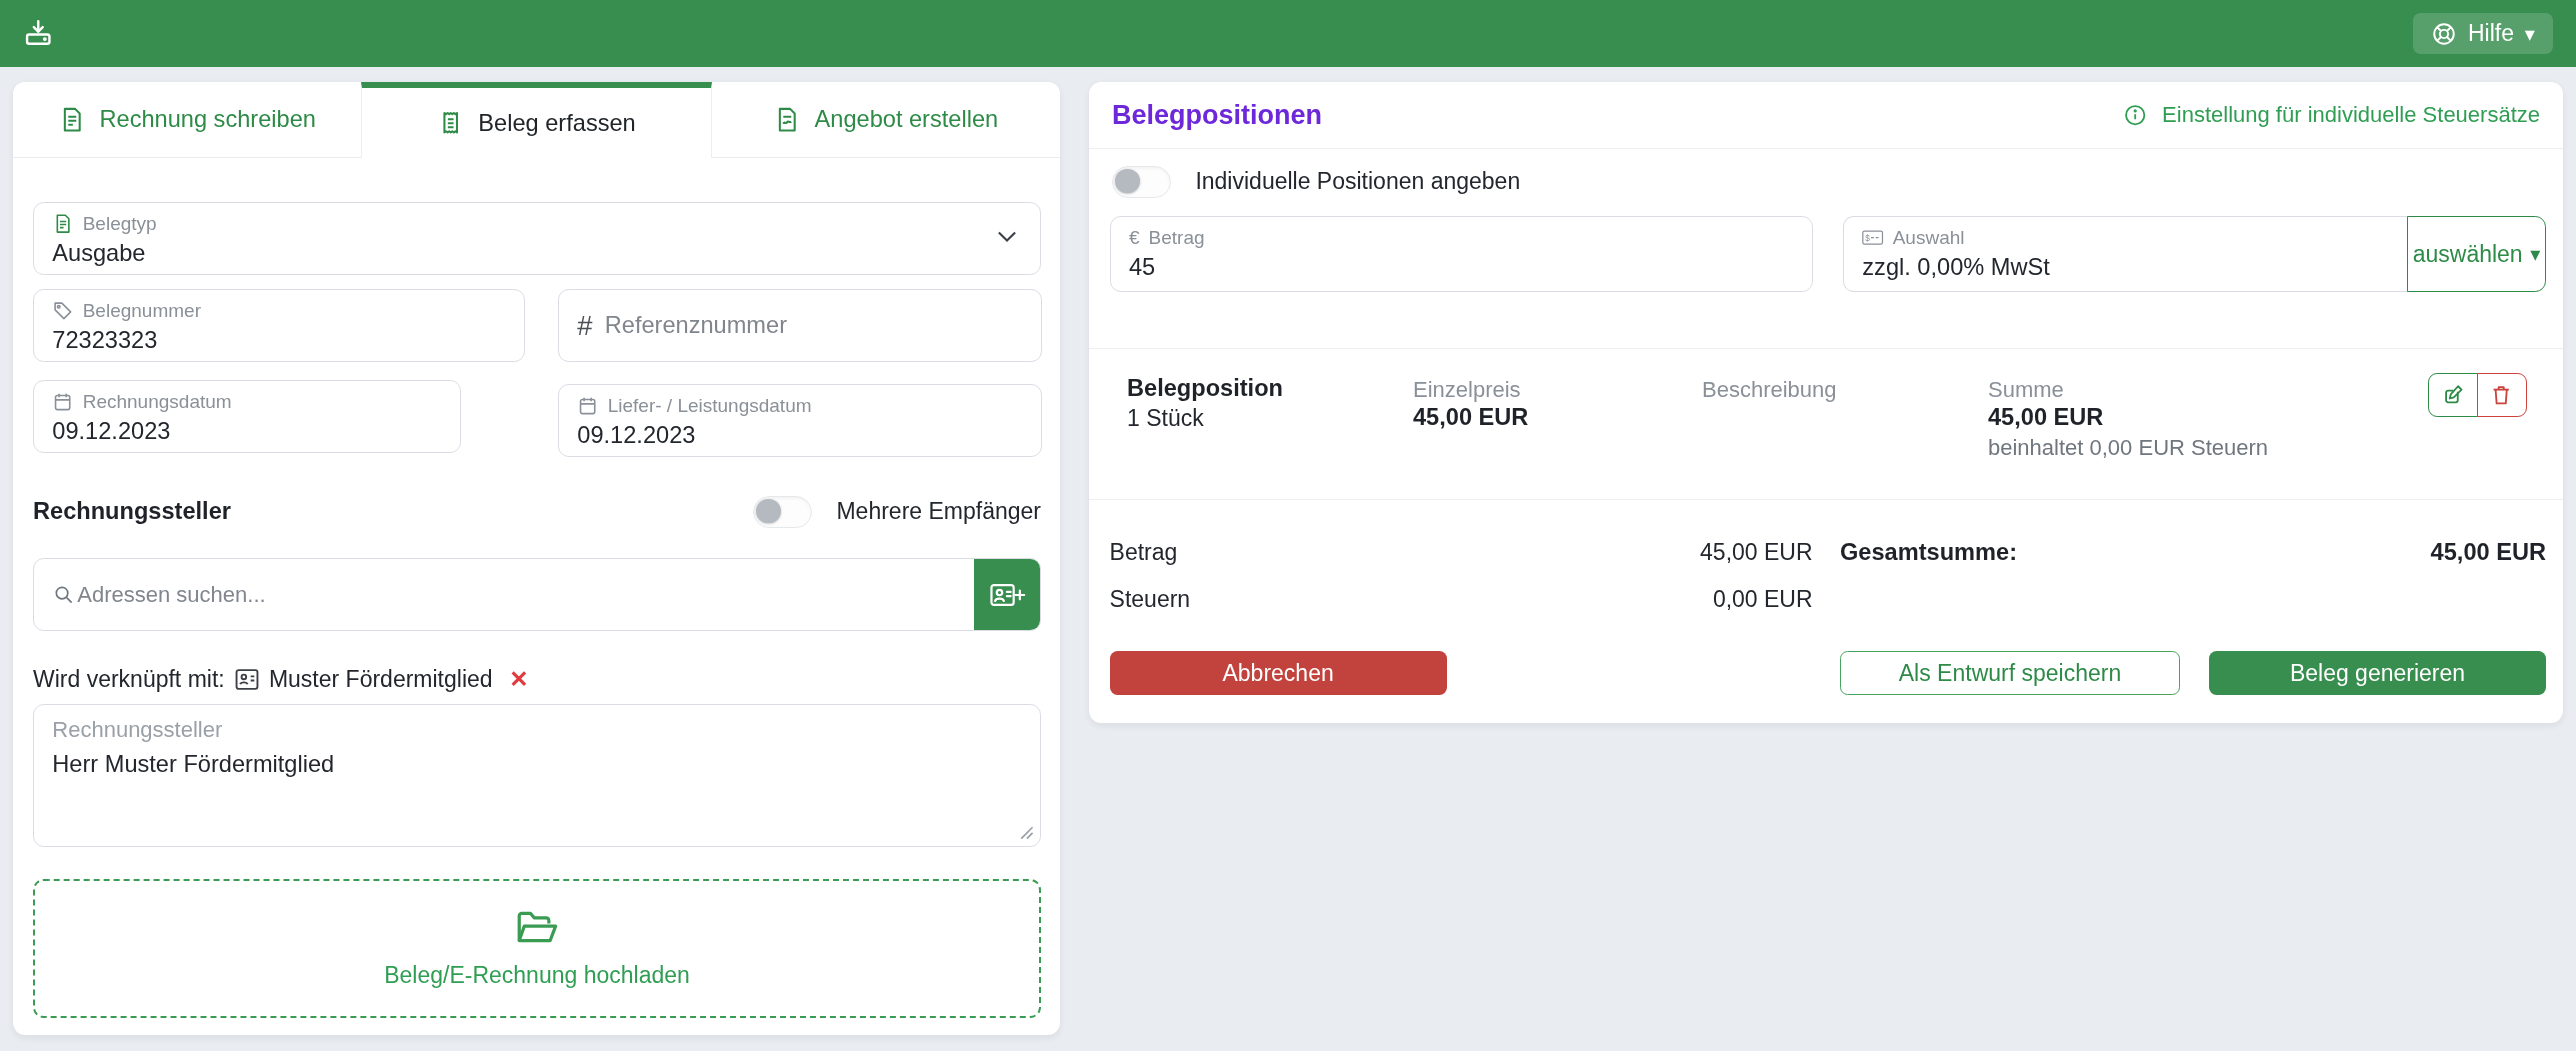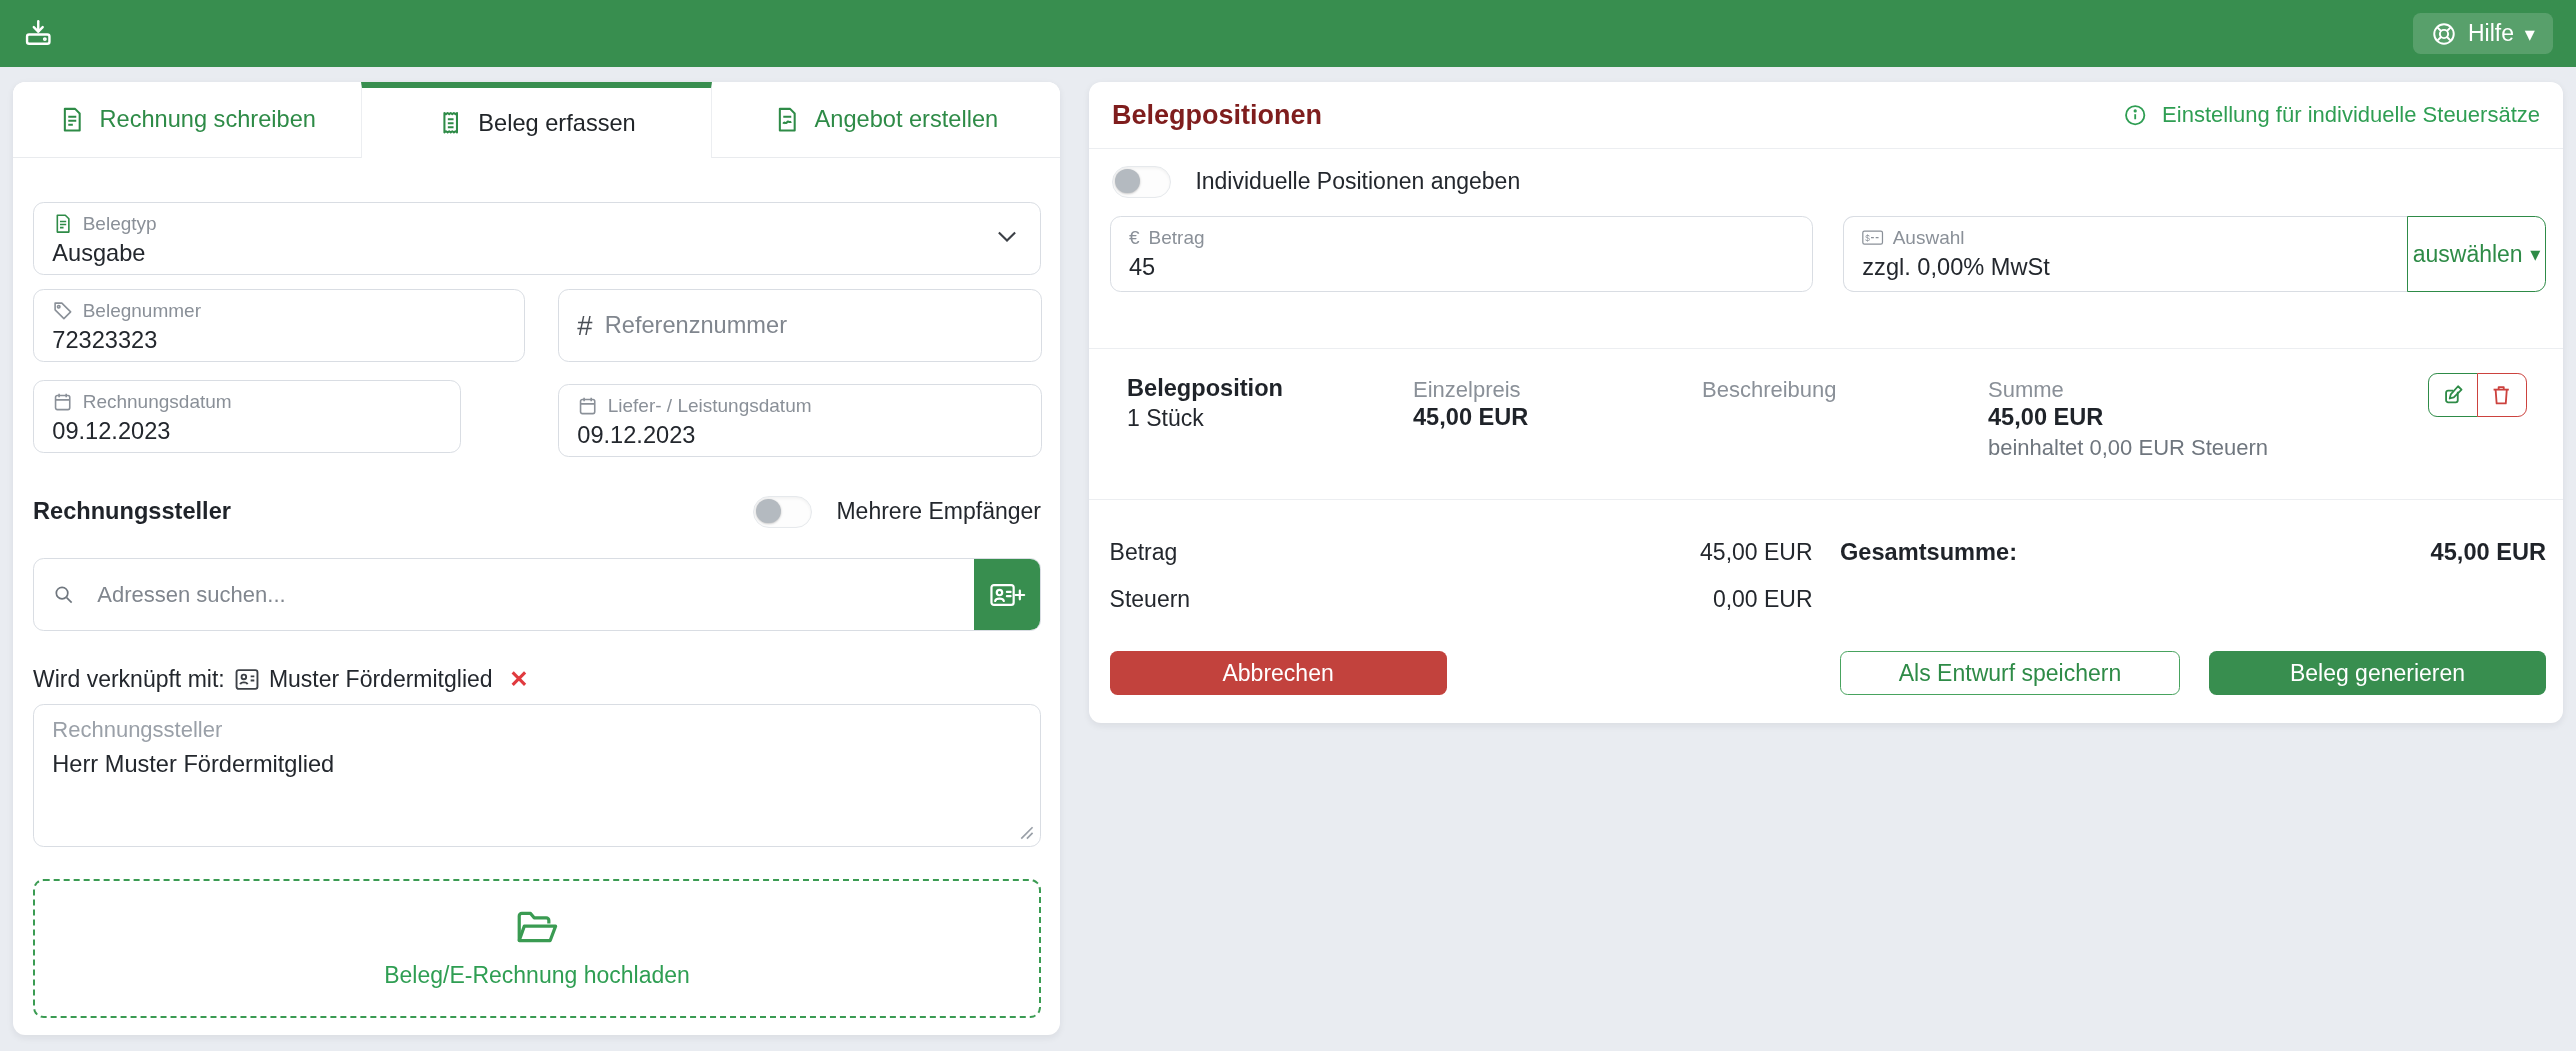--- a/index.html
+++ b/index.html
@@ -65,21 +65,21 @@
   }
   .toggle .knob {
     position:absolute; left:2.3px; top:2.3px; width:24.4px; height:24.4px;
     border-radius:50%; background:#b4bac0; box-shadow:0 0.8px 2.3px rgba(0,0,0,.25);
   }
   .toggle-label { font-size:23px; color:#23272d; }
   .search-wrap {
     position:absolute; height:73px; border:1.5px solid #d9dde3; border-radius:10.7px;
     display:flex; overflow:hidden; background:#fff;
   }
-  .search-inner { flex:1; display:flex; align-items:center; gap:22px; padding:0 18.3px; font-size:22px; color:#80868e; }
+  .search-inner { flex:1; display:flex; align-items:center; gap:2px; padding:0 18.3px; font-size:22px; color:#80868e; }
   .search-inner svg { width:23px; height:23px; }
   .addr-add-btn {
     width:66px; background:#388e4f; border:none; cursor:pointer;
     display:flex; align-items:center; justify-content:center;
   }
   .addr-add-btn svg { width:37px; height:32px; }
   .link-row { display:flex; align-items:center; gap:9.1px; font-size:23px; color:#23272d; }
   .link-row svg { width:26px; height:23px; }
   .close-x { color:#e03a3e; font-weight:700; font-size:23px; margin-left:7.6px; cursor:pointer; }
   .textarea {
@@ -94,21 +94,21 @@
     display:flex; flex-direction:column; align-items:center; justify-content:center; gap:15.2px;
   }
   .dropzone svg { width:44px; height:38px; }
   .dropzone .dz-label { font-size:23px; color:#2f9e53; }
   
   .rc { position:absolute; }
   .panel-header {
     left:23px; top:0; width:1428px; height:66px;
     display:flex; align-items:center; justify-content:space-between;
   }
-  .panel-title { font-size:27px; font-weight:600; color:#7f1d1d; }
+  .panel-title { font-size:27px; font-weight:600; color:#6d28d9; }
   .settings-link { display:flex; align-items:center; gap:15px; color:#2f9e53; font-size:22px; cursor:pointer; }
   .settings-link svg { width:24.4px; height:24.4px; }
   .divider { left:0; width:1474px; border-top:1.5px solid #eceef1; }
   .auswahl-btn {
     position:absolute; left:1318px; top:134px; width:139px; height:76px;
     background:#fff; border:1.5px solid #2e8b47; border-radius:0 10.7px 10.7px 0;
     color:#2e8b47; font-size:23px; display:flex; align-items:center; justify-content:center; gap:7.6px;
     cursor:pointer;
   }
   .col-head { font-size:22px; color:#8a9098; }

